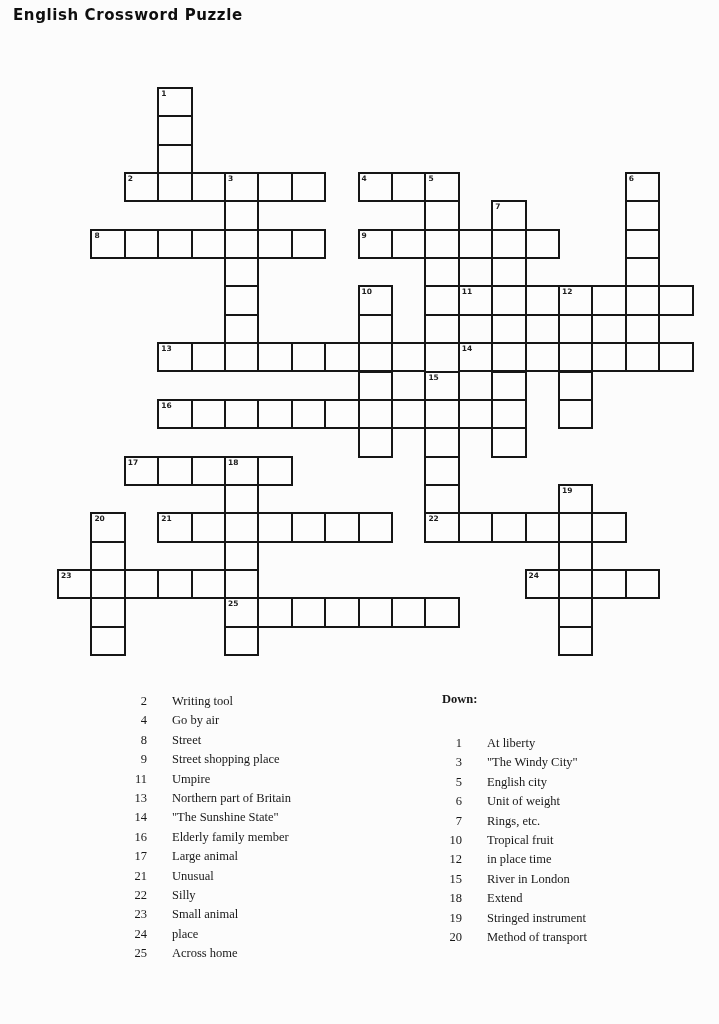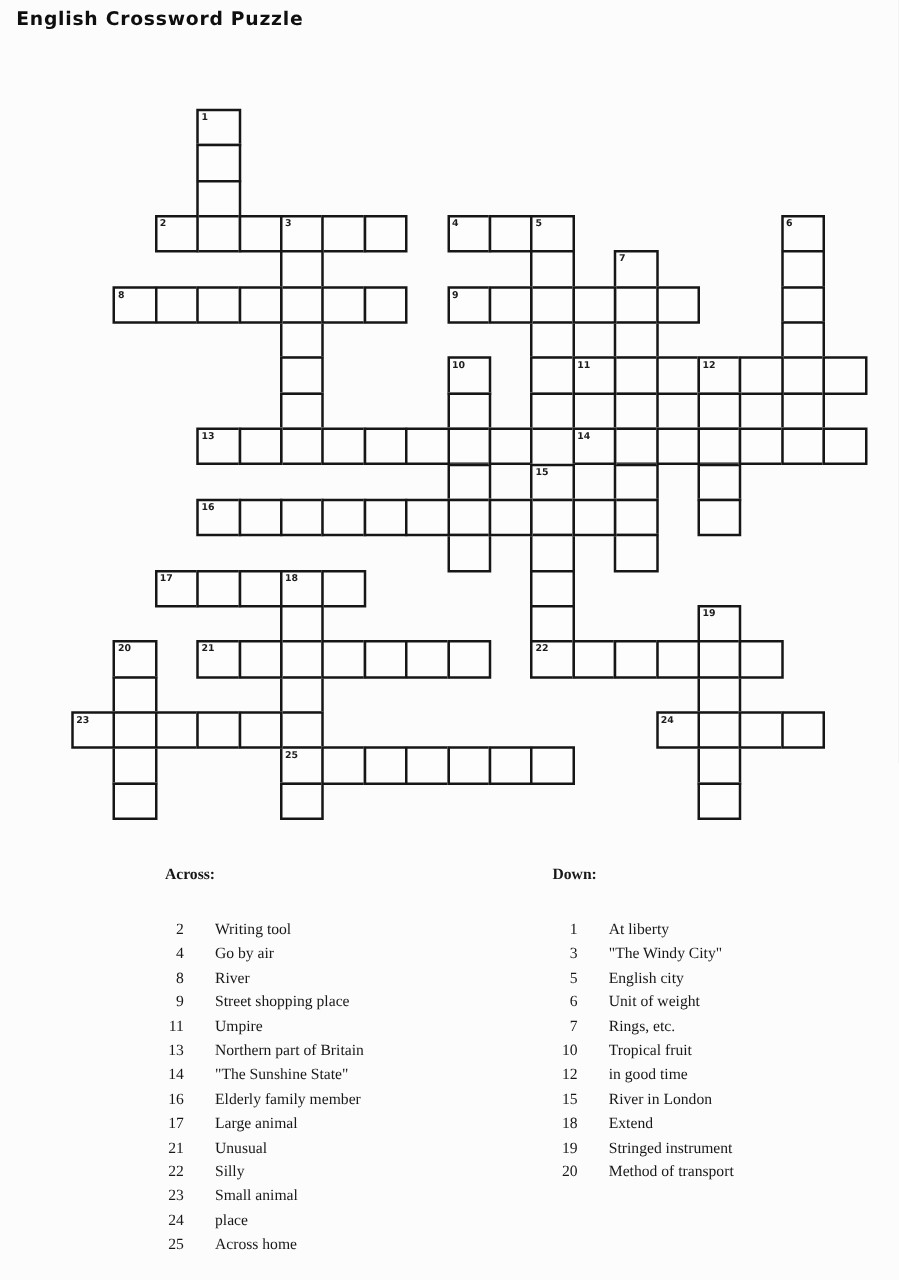--- a/index.html
+++ b/index.html
@@ -222,33 +222,32 @@
       <div class="cell" style="left: 624.8px; top: 568.95px; width: 35.4px; height: 30.35px; border-color: rgb(22, 22, 22);"></div>
       <div class="cell" style="left: 257.4px; top: 597.3px; width: 35.4px; height: 30.35px; border-color: rgb(22, 22, 22);"></div>
       <div class="cell" style="left: 290.8px; top: 597.3px; width: 35.4px; height: 30.35px; border-color: rgb(22, 22, 22);"></div>
       <div class="cell" style="left: 324.2px; top: 597.3px; width: 35.4px; height: 30.35px; border-color: rgb(22, 22, 22);"></div>
       <div class="cell" style="left: 357.6px; top: 597.3px; width: 35.4px; height: 30.35px; border-color: rgb(22, 22, 22);"></div>
       <div class="cell" style="left: 391px; top: 597.3px; width: 35.4px; height: 30.35px; border-color: rgb(22, 22, 22);"></div>
       <div class="cell" style="left: 424.4px; top: 597.3px; width: 35.4px; height: 30.35px; border-color: rgb(22, 22, 22);"></div>
     </div>
 
   <div class="clues across">
-    <div class="hdr">Across:</div>
     <div>
         <div class="clue">
           <span class="n">2</span>
           <span class="t">Writing tool</span>
         </div>
         <div class="clue">
           <span class="n">4</span>
           <span class="t">Go by air</span>
         </div>
         <div class="clue">
           <span class="n">8</span>
-          <span class="t">River</span>
+          <span class="t">Street</span>
         </div>
         <div class="clue">
           <span class="n">9</span>
           <span class="t">Street shopping place</span>
         </div>
         <div class="clue">
           <span class="n">11</span>
           <span class="t">Umpire</span>
         </div>
         <div class="clue">
@@ -312,21 +311,21 @@
         <div class="clue">
           <span class="n">7</span>
           <span class="t">Rings, etc.</span>
         </div>
         <div class="clue">
           <span class="n">10</span>
           <span class="t">Tropical fruit</span>
         </div>
         <div class="clue">
           <span class="n">12</span>
-          <span class="t">in good time</span>
+          <span class="t">in place time</span>
         </div>
         <div class="clue">
           <span class="n">15</span>
           <span class="t">River in London</span>
         </div>
         <div class="clue">
           <span class="n">18</span>
           <span class="t">Extend</span>
         </div>
         <div class="clue">

